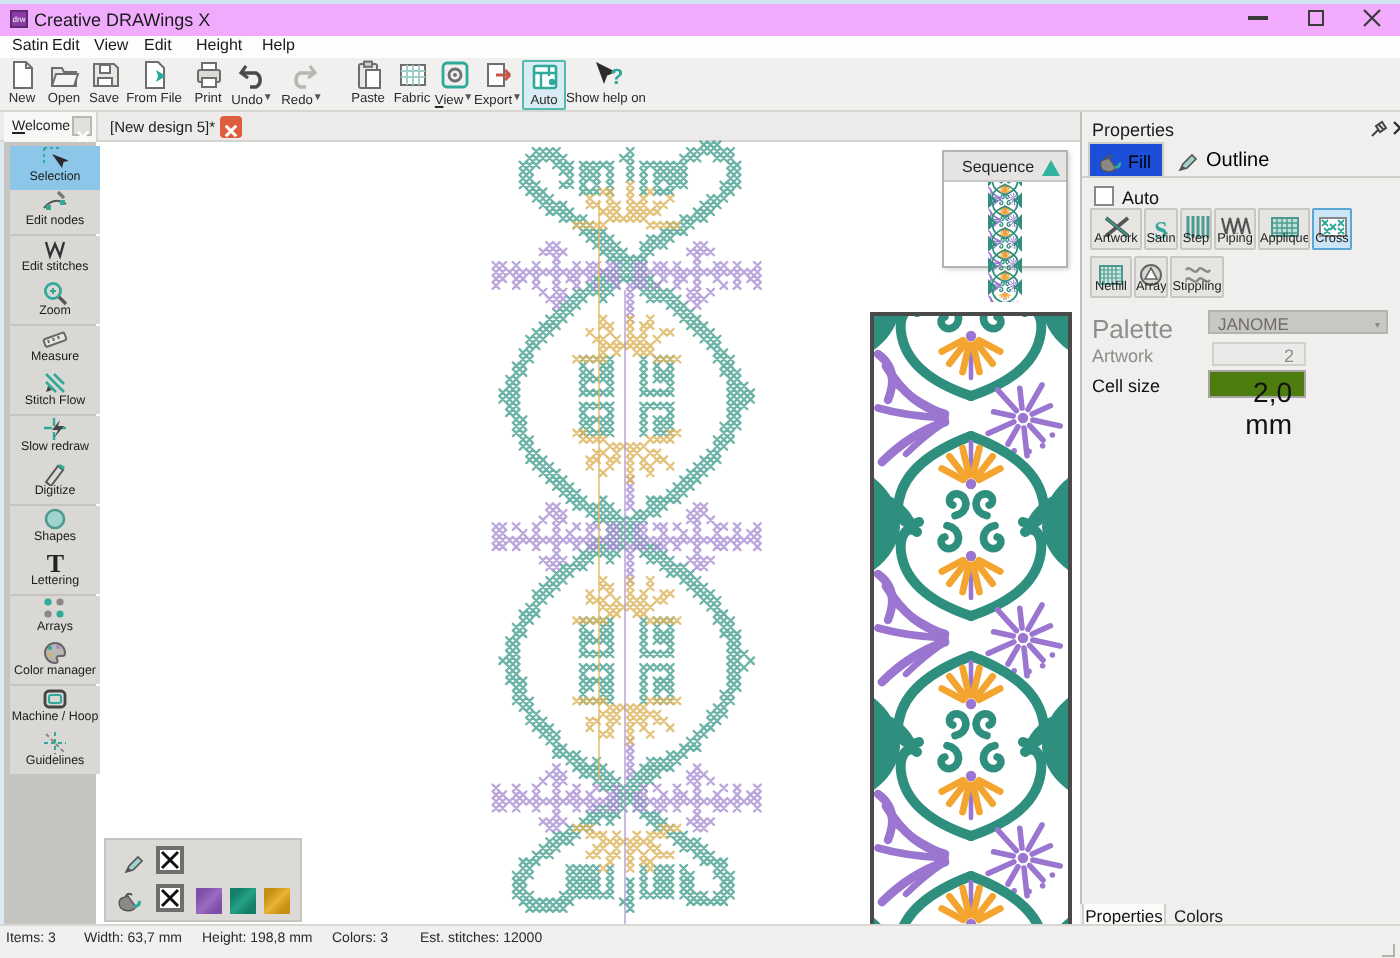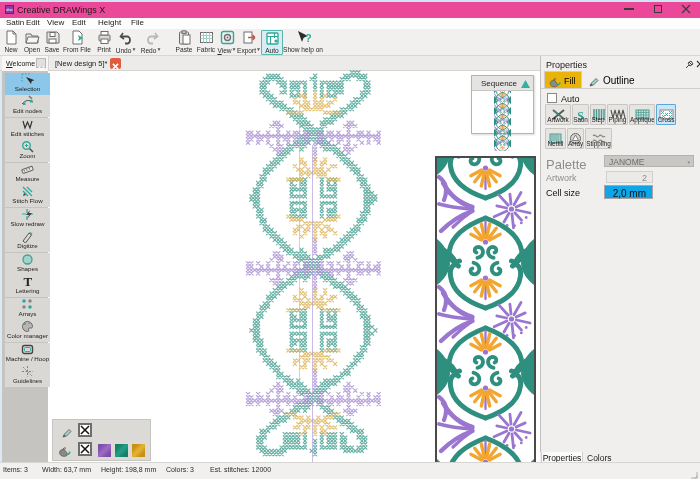--- a/index.html
+++ b/index.html
@@ -1,36 +1,36 @@
 <!DOCTYPE html>
 <html><head><meta charset="utf-8"><style>
 *{margin:0;padding:0;box-sizing:border-box}
 body{width:700px;height:479px;font-family:"Liberation Sans",sans-serif;position:relative;background:#fff;overflow:hidden}
 .abs{position:absolute}
 </style></head><body>
 
-<div class="abs" style="left:0;top:0;width:700px;height:18px;background:#ec4899;border-top:2px solid #cfe4f3">
+<div class="abs" style="left:0;top:0;width:700px;height:18px;background:#f0abfc;border-top:2px solid #cfe4f3">
  <div class="abs" style="left:5px;top:2.5px;width:9px;height:9px;background:#8a3ba8;border:1px solid #5c2a73">
    <div style="font-size:4px;color:#fff;line-height:4px;padding-top:2px;text-align:center">drw</div>
     </div>
  <div class="abs" style="left:17px;top:3px;font-size:9px;color:#1a1a1a">Creative DRAWings X</div>
  <div class="abs" style="left:624px;top:6px;width:10px;height:1.5px;background:#3a3a3a"></div>
  <div class="abs" style="left:654px;top:2.5px;width:8px;height:8px;border:1.2px solid #3a3a3a"></div>
  <svg class="abs" style="left:681px;top:2px" width="10" height="10" viewBox="0 0 10 10">
       <path d="M1 1l8 8M9 1L1 9" stroke="#3a3a3a" stroke-width="1.1"></path>
     </svg>
 </div>
 
 <div class="abs" style="left:0;top:18px;width:700px;height:11px;background:#fdfdfd;font-size:8px;color:#1a1a1a">
  <span class="abs" style="left:6px">Satin</span>
     <span class="abs" style="left:26px">Edit</span>
  <span class="abs" style="left:47px">View</span>
     <span class="abs" style="left:72px">Edit</span>
  <span class="abs" style="left:98px">Height</span>
-    <span class="abs" style="left:131px">File</span>
+    <span class="abs" style="left:131px">Help</span>
 </div>
 
 <div class="abs" style="left:0;top:29px;width:700px;height:27px;background:#f1f0ee;border-bottom:1px solid #d8d6d3">
 <div style="position:absolute;left:-7px;top:1px;width:36px;text-align:center;">
       <div style="height:15px"><svg width="15" height="15" viewBox="0 0 15 15">
           <path d="M3 1h6l3 3v10H3z" fill="#fff" stroke="#6e6e6e"></path>
           <path d="M9 1v3h3" fill="none" stroke="#6e6e6e"></path>
         </svg></div>
       <div style="font-size:6.6px;color:#2a2a2a;margin-top:1px;white-space:nowrap">New</div>
     </div>
@@ -788,21 +788,21 @@
 
 <div class="abs" style="left:540px;top:56px;width:160px;height:406px;background:#f0efed;border-left:1px solid #c2c0bd">
  <div class="abs" style="left:5px;top:4px;font-size:9px;color:#1a1a1a">Properties</div>
  <svg class="abs" style="left:144px;top:4px" width="9" height="9" viewBox="0 0 9 9">
       <path d="M1 8L4 5M4 2l3 3M3 3l3-2 2 3-3 2z" stroke="#444" fill="none"></path>
     </svg>
  <svg class="abs" style="left:155px;top:4px" width="8" height="8" viewBox="0 0 8 8">
       <path d="M1 1l6 6M7 1L1 7" stroke="#333" stroke-width="1.2"></path>
     </svg>
 
- <div class="abs" style="left:3px;top:15px;width:38px;height:17px;background:#eab308;border:1px solid #d0cecb;border-bottom:none">
+ <div class="abs" style="left:3px;top:15px;width:38px;height:17px;background:#1d4ed8;border:1px solid #d0cecb;border-bottom:none">
    <span style="position:absolute;left:4px;top:3px"><svg width="13" height="12" viewBox="0 0 13 12">
           <path d="M2.5 4c-1.8 1-1.8 4.5 1 5.5 1.8.7 4.5.3 5.5-1.4L5.5 3z" fill="#8b8987" stroke="#555" stroke-width="0.7"></path>
           <path d="M4.5 3.2c0-1.4 1.8-2 2.7-.9" fill="none" stroke="#555"></path>
           <path d="M8.5 7.5c1.8.4 2.7-.9 2.2-2.2" fill="none" stroke="#2fa99a" stroke-width="1.5"></path>
         </svg></span>
       <span style="position:absolute;left:19px;top:4px;font-size:9px">Fill</span>
     </div>
  <div class="abs" style="left:43px;top:16px;width:50px;height:16px">
    <span style="position:absolute;left:4px;top:2px"><svg width="13" height="12" viewBox="0 0 13 12">
           <path d="M2 10l1.5-3L8 2.5 10 4.5 5.5 9z" fill="#9fd4cd" stroke="#555" stroke-width="0.8"></path>
@@ -873,21 +873,21 @@
         </svg></div>
       <div style="font-size:6.4px;color:#1c1c1c;margin-top:-1px;white-space:nowrap">Stippling</div>
     </div>
   </div>
 
 <div class="abs" style="left:546px;top:157px;font-size:13px;color:#8f8d8b">Palette</div>
 <div class="abs" style="left:604px;top:155px;width:90px;height:12px;background:#c9c7c4;border:1px solid #b5b3b0;font-size:8.5px;color:#6e6c6a;padding:1px 0 0 4px">JANOME<span style="position:absolute;right:3px;top:3px;font-size:5px;color:#8a8886">▾</span></div>
 <div class="abs" style="left:546px;top:173px;font-size:9px;color:#8f8d8b">Artwork</div>
 <div class="abs" style="left:606px;top:171px;width:47px;height:12px;background:#eceae8;border:1px solid #d2d0cd;font-size:9px;color:#8f8d8b;text-align:right;padding:0.5px 5px 0 0">2</div>
 <div class="abs" style="left:546px;top:188px;font-size:9px;color:#111">Cell size</div>
-<div class="abs" style="left:604px;top:185px;width:49px;height:14px;background:#0ea5e9;border:1px solid #a8a6a4;font-size:10px;color:#111;text-align:right;padding:1.5px 6px 0 0">2,0 mm</div>
+<div class="abs" style="left:604px;top:185px;width:49px;height:14px;background:#4d7c0f;border:1px solid #a8a6a4;font-size:14px;color:#111;text-align:right;padding:1.5px 6px 0 0">2,0 mm</div>
 
 <div class="abs" style="left:540px;top:452px;width:160px;height:13px;background:#f0efed">
  <div class="abs" style="left:1px;top:0;width:42px;height:13px;background:#fbfbfa;border:1px solid #d0cecb;border-top:none;font-size:8.5px;color:#111;text-align:center;padding-top:1px">Properties</div>
  <div class="abs" style="left:47px;top:1px;font-size:8.5px;color:#222">Colors</div>
 </div>
 
 <div class="abs" style="left:0;top:462px;width:700px;height:17px;background:#f1f0ee;border-top:1px solid #d8d6d3;font-size:7px;color:#2a2a2a">
  <span class="abs" style="left:3px;top:3px">Items: 3</span>
  <span class="abs" style="left:42px;top:3px">Width: 63,7 mm</span>
  <span class="abs" style="left:101px;top:3px">Height: 198,8 mm</span>

